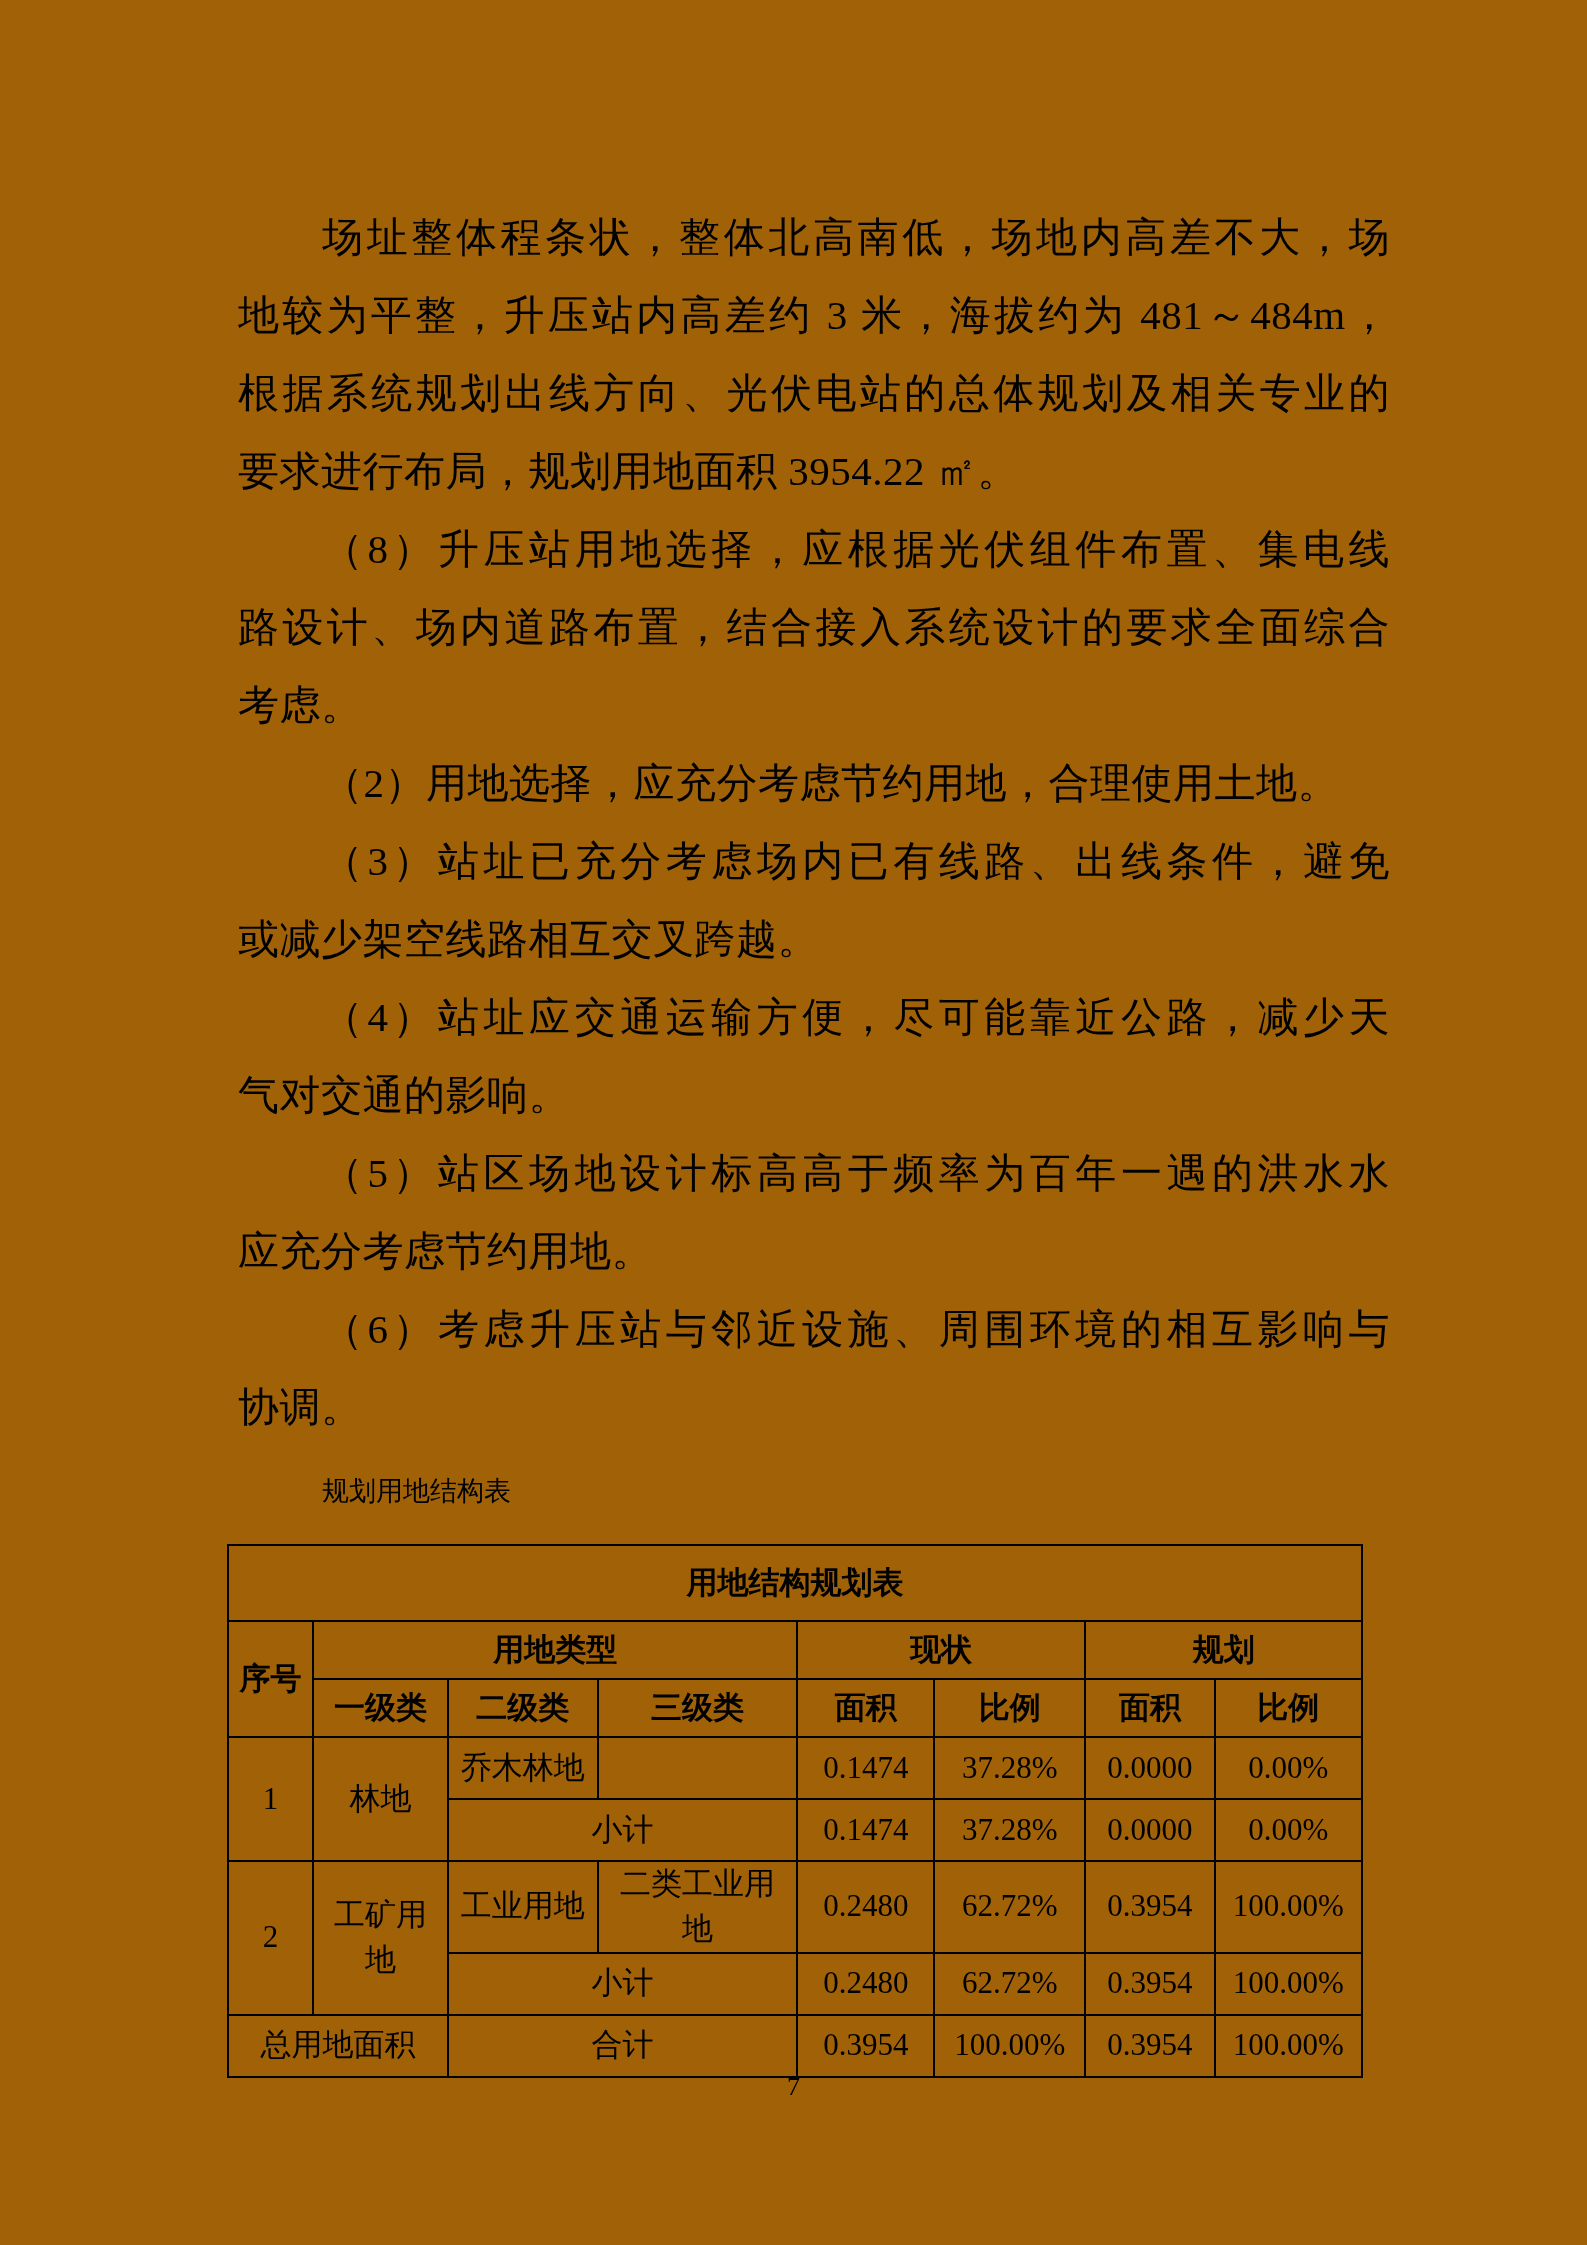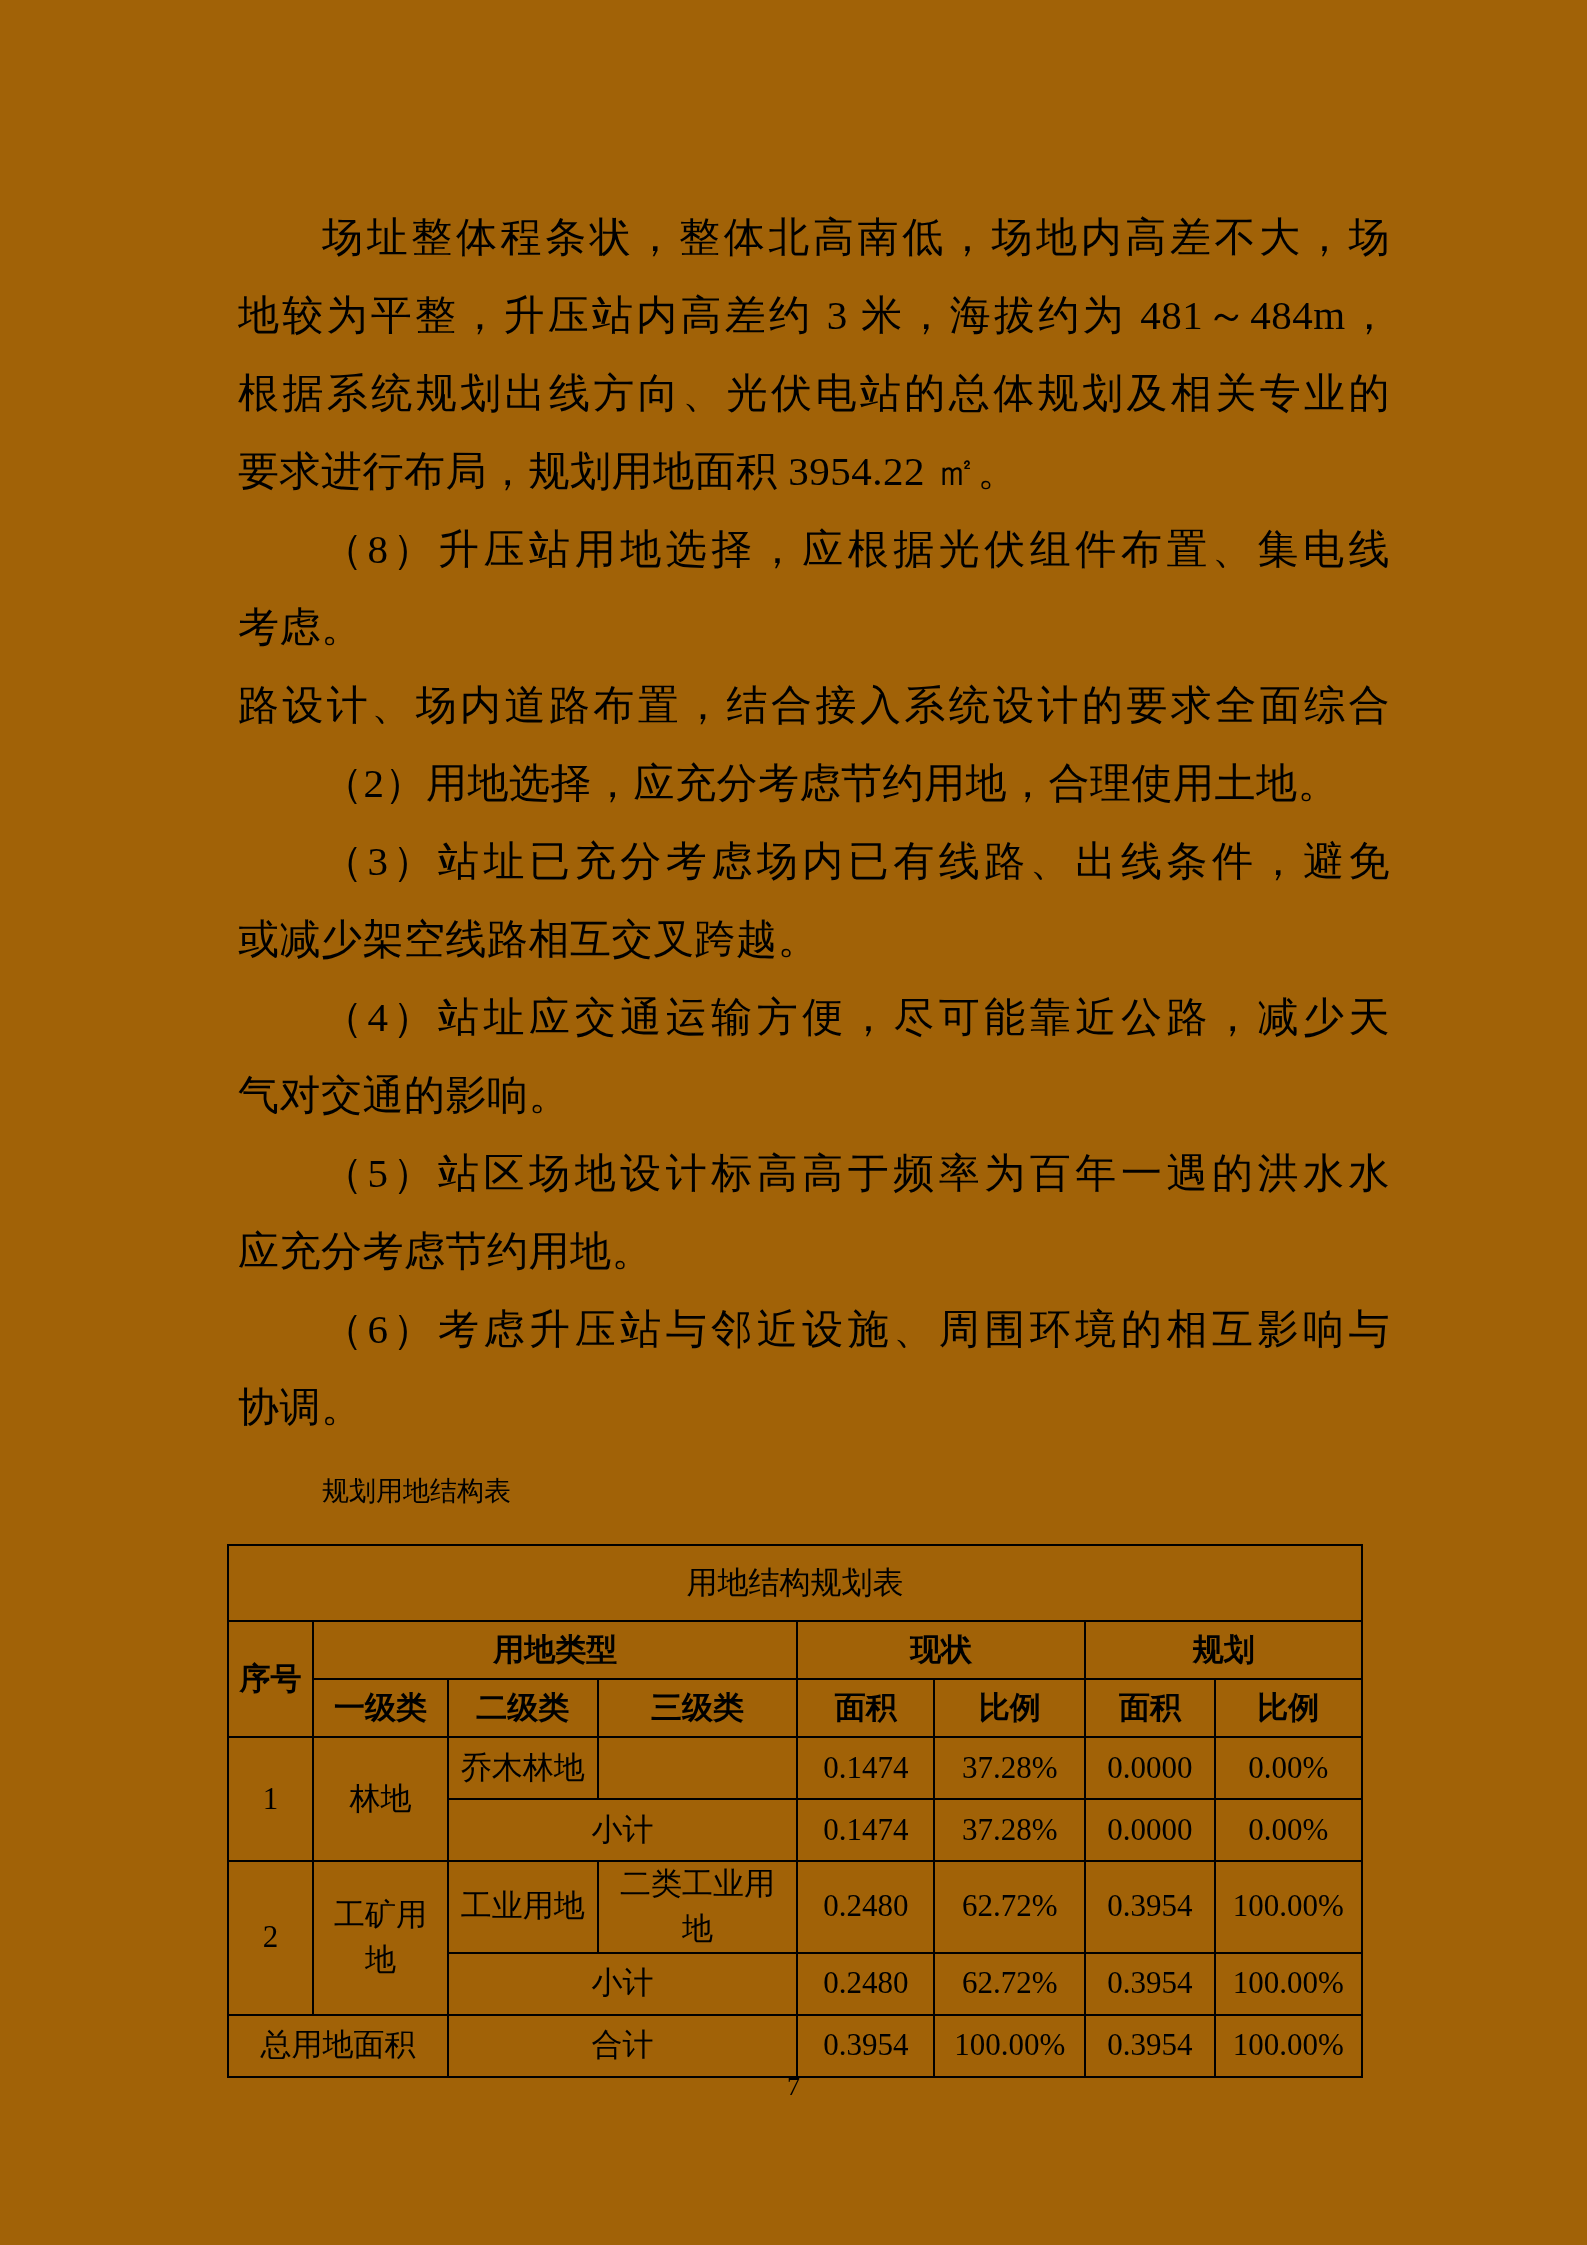--- a/index.html
+++ b/index.html
@@ -44,21 +44,21 @@
   }
   .land-table td{
     border:2px solid #000;
     text-align:center;
     vertical-align:middle;
     padding:0 6px;
     font-size:31px;
     line-height:1.45;
     overflow:hidden;
   }
-  .tt{height:74px;font-weight:normal;font-family:"Liberation Sans","DejaVu Sans",sans-serif;font-size:31px;}
+  .tt{height:74px;font-weight:bold;font-family:"Liberation Sans","DejaVu Sans",sans-serif;font-size:31px;}
   .th{font-weight:bold;font-family:"Liberation Sans","DejaVu Sans",sans-serif;font-size:31px;}
   tr.hr{height:58px;}
   tr.br{height:62px;}
   .zh{font-family:"Liberation Sans","DejaVu Sans",sans-serif;font-weight:normal;font-size:31px;}
   .num{font-family:"Liberation Serif","DejaVu Serif",serif;font-size:31px;}
   
   .footer{
     position:absolute;
     top:2072px;left:0;width:100%;
     text-align:center;
@@ -70,22 +70,22 @@
 <body>
 
 <div class="page">
 
   <div class="body-text">
     <div class="line ind j">场址整体程条状，整体北高南低，场地内高差不大，场</div>
     <div class="line j">地较为平整，升压站内高差约 3 米，海拔约为 481～484m，</div>
     <div class="line j">根据系统规划出线方向、光伏电站的总体规划及相关专业的</div>
     <div class="line e">要求进行布局，规划用地面积 3954.22 ㎡。</div>
     <div class="line ind j">（8）升压站用地选择，应根据光伏组件布置、集电线</div>
+    <div class="line j">路设计、场内道路布置，结合接入系统设计的要求全面综合</div>
     <div class="line e">考虑。</div>
-    <div class="line j">路设计、场内道路布置，结合接入系统设计的要求全面综合</div>
     <div class="line ind e">（2）用地选择，应充分考虑节约用地，合理使用土地。</div>
     <div class="line ind j">（3）站址已充分考虑场内已有线路、出线条件，避免</div>
     <div class="line e">或减少架空线路相互交叉跨越。</div>
     <div class="line ind j">（4）站址应交通运输方便，尽可能靠近公路，减少天</div>
     <div class="line e">气对交通的影响。</div>
     <div class="line ind j">（5）站区场地设计标高高于频率为百年一遇的洪水水</div>
     <div class="line e">应充分考虑节约用地。</div>
     <div class="line ind j">（6）考虑升压站与邻近设施、周围环境的相互影响与</div>
     <div class="line e">协调。</div>
     <div class="tbl-caption">规划用地结构表</div>

